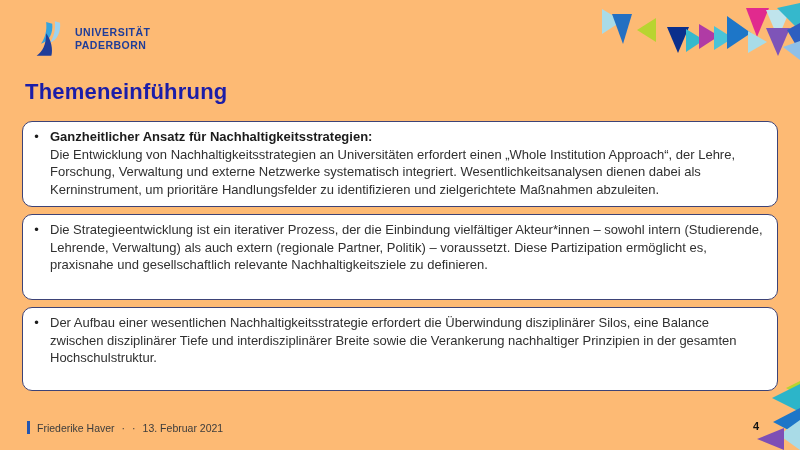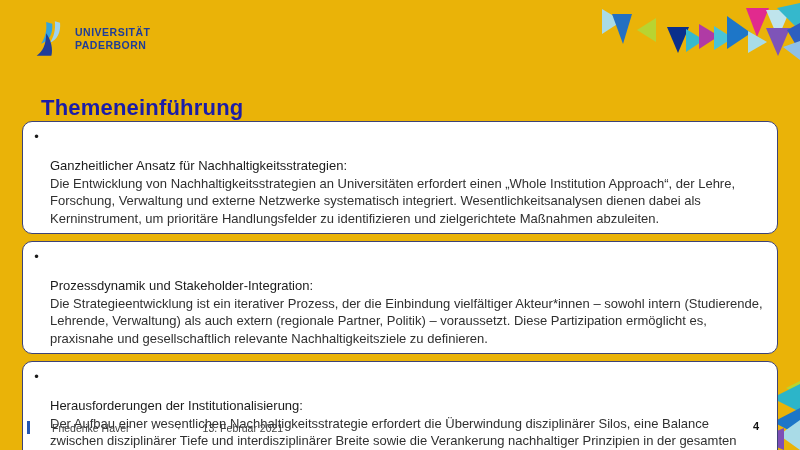--- a/index.html
+++ b/index.html
@@ -1,40 +1,40 @@
 <!DOCTYPE html>
 <html><head>
 <meta charset="utf-8">
 <style>
   html,body{margin:0;padding:0;background:#e8e8e8;}
-  .slide{position:relative;width:800px;height:450px;background:#eab308;overflow:hidden;
+  .slide{position:relative;width:800px;height:450px;background:#fdba74;overflow:hidden;
          font-family:"Liberation Sans",sans-serif;}
   .decor{position:absolute;left:0;top:0;width:800px;height:450px;pointer-events:none;}
   
   .logo{position:absolute;left:34px;top:20px;display:flex;align-items:center;gap:8px;}
   .logo-text{display:flex;flex-direction:column;font-weight:bold;font-size:10.5px;
              letter-spacing:.5px;line-height:12.5px;color:var(--logo-blue,#1f3d99);}
   
-  .title{position:absolute;left:25px;top:79px;margin:16px;font-size:22px;font-weight:bold;
+  .title{position:absolute;left:25px;top:79px;margin:0;font-size:22px;font-weight:bold;
          color:var(--title-blue,#1b1da8);letter-spacing:.2px;}
   
   .boxes{position:absolute;left:22px;top:121px;width:756px;display:flex;
          flex-direction:column;gap:7px;}
   .box{box-sizing:border-box;display:flex;background:#fff;min-height:86px;
        border:1.3px solid var(--box-border,#3d4377);border-radius:10px;
        padding:6px 12px 6px 0;}
   .box.last{min-height:84px;}
   .marker{flex:0 0 27px;text-align:center;font-size:13px;line-height:17.5px;
           color:#1c1c1c;}
   .content{flex:1;font-size:13px;line-height:17.5px;color:var(--body-text,#303030);
            padding-right:2px;}
-  .bh{font-weight:normal;color:#1b1b1b;margin-top:29px;}
+  .bh{font-weight:bold;color:#1b1b1b;}
   
   .footer{position:absolute;left:27px;bottom:16px;display:flex;align-items:center;
-          gap:22px;font-size:10.5px;color:var(--footer-text,#3c3c3c);}
+          gap:7px;font-size:10.5px;color:var(--footer-text,#3c3c3c);}
   .fbar{display:inline-block;width:3px;height:13px;background:var(--footer-bar,#2456b0);}
   .pagenum{position:absolute;right:41px;bottom:18px;font-size:11px;font-weight:bold;color:#111;}
 </style>
 </head>
 <body>
 
 <div class="slide" style="--title-blue: #1b1da8; --logo-blue: #1f3d99; --logo-light-blue: #35a3dd; --box-border: #3d4377; --body-text: #303030; --footer-bar: #2456b0; --footer-text: #3c3c3c;">
 
   <svg class="decor" viewBox="0 0 800 450" xmlns="http://www.w3.org/2000/svg">
       <polygon points="602,9 602,34 622,21" fill="#a9dbe7"></polygon>
@@ -79,29 +79,27 @@
       <span class="marker">•</span>
       <div class="content">
         <div class="bh">Ganzheitlicher Ansatz für Nachhaltigkeitsstrategien:</div>
         <div class="bb">Die Entwicklung von Nachhaltigkeitsstrategien an Universitäten erfordert einen „Whole Institution Approach“, der Lehre, Forschung, Verwaltung und externe Netzwerke systematisch integriert. Wesentlichkeitsanalysen dienen dabei als Kerninstrument, um prioritäre Handlungsfelder zu identifizieren und zielgerichtete Maßnahmen abzuleiten.</div>
       </div>
     </section>
 
     <section class="box">
       <span class="marker">•</span>
       <div class="content">
-        <div class="bh">Prozessdynamik und Stakeholder-Integration:</div>
         <div class="bb">Die Strategieentwicklung ist ein iterativer Prozess, der die Einbindung vielfältiger Akteur*innen – sowohl intern (Studierende, Lehrende, Verwaltung) als auch extern (regionale Partner, Politik) – voraussetzt. Diese Partizipation ermöglicht es, praxisnahe und gesellschaftlich relevante Nachhaltigkeitsziele zu definieren.</div>
       </div>
     </section>
 
     <section class="box last">
       <span class="marker">•</span>
       <div class="content">
-        <div class="bh">Herausforderungen der Institutionalisierung:</div>
         <div class="bb">Der Aufbau einer wesentlichen Nachhaltigkeitsstrategie erfordert die Überwindung disziplinärer Silos, eine Balance zwischen disziplinärer Tiefe und interdisziplinärer Breite sowie die Verankerung nachhaltiger Prinzipien in der gesamten Hochschulstruktur.</div>
       </div>
     </section>
 
   </main>
 
   <footer class="footer">
     <span class="fbar"></span>
     <span>Friederike Haver</span>
     <span>·</span>

